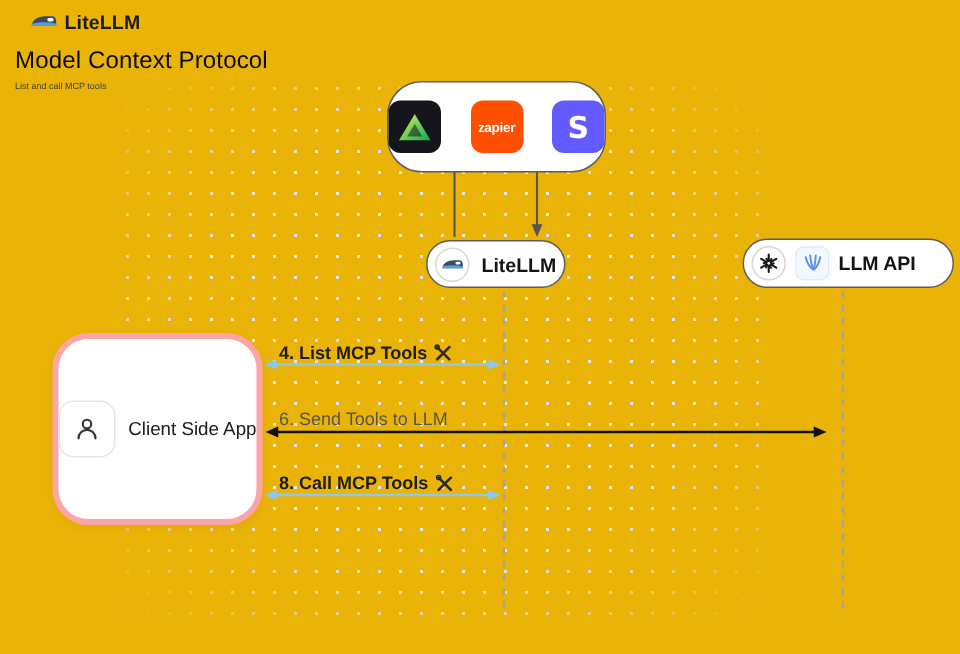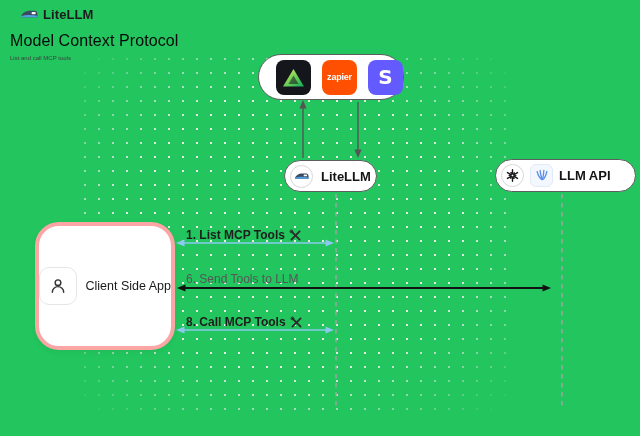--- a/index.html
+++ b/index.html
@@ -1,41 +1,41 @@
 <!DOCTYPE html>
 <html><head>
 <meta charset="utf-8">
 <style>
   * { margin:0; padding:0; box-sizing:border-box; }
   html,body { width:640px; height:436px; }
   body { font-family:"Liberation Sans", sans-serif; background:#fafafa; overflow:hidden; }
-  #canvas { position:relative; width:640px; height:436px; background:#22c55e; }
+  #canvas { position:relative; width:640px; height:436px; background:#eab308; }
 
   
   .dots {
     position:absolute; left:78px; top:52px; width:430px; height:360px;
     background-image: radial-gradient(circle, #e7e7e7 1px, transparent 1.2px);
     background-size:14px 14px;
     -webkit-mask-image: radial-gradient(ellipse at center, #000 55%, transparent 98%);
     mask-image: radial-gradient(ellipse at center, #000 55%, transparent 98%);
   }
 
   
   .brand { position:absolute; left:20px; top:7px; display:flex; align-items:center; gap:5px; }
   .brand .logo { width:18px; height:13px; }
   .brand .brand-label { font-size:13px; font-weight:600; color:#1c1c1c; letter-spacing:.1px; }
   .page-title { position:absolute; left:10px; top:32px; font-size:16px; font-weight:400; color:#0a0a0a; letter-spacing:.1px; }
   .page-subtitle { position:absolute; left:10px; top:55px; font-size:6px; color:#3f3f3f; }
 
   
   .mcp-label { position:absolute; left:258px; top:37px; width:146px; text-align:center; font-size:12px; font-weight:500; color:#1e1e1e; }
   .mcp-pill {
-    position:absolute; left:258px; top:54px; width:146px; height:46px;
+    position:absolute; left:258px; top:54px; width:146px; height:61px;
     background:#fff; border:1.4px solid #5d5d5d; border-radius:23px;
-    display:flex; align-items:center; justify-content:flex-end; gap:11px;
+    display:flex; align-items:center; justify-content:space-between; gap:11px;
   }
   .tool-tile { width:35px; height:35px; border-radius:8px; display:flex; align-items:center; justify-content:center; overflow:hidden; }
   .tile-dark { background:#14161b; }
   .tile-zapier { background:#ff4f00; }
   .tile-stripe { background:#635bff; }
   .zapier-word { color:#fff; font-size:9px; font-weight:700; letter-spacing:-.2px; }
   .stripe-letter { color:#fff; font-size:20px; font-weight:700; font-family:"DejaVu Sans", sans-serif; }
 
   
   .node-pill {
@@ -185,21 +185,21 @@
     <span class="client-icon-tile">
       <svg width="20" height="20" viewBox="0 0 24 24" fill="none" stroke="#333" stroke-width="1.7" stroke-linecap="round">
         <circle cx="12" cy="8" r="3.4"></circle>
         <path d="M5.2 19.5 a6.8 6.8 0 0 1 13.6 0"></path>
       </svg>
     </span>
     <span class="client-label">Client Side App</span>
   </div>
 
   <div class="step-label step-1">
-    <span>1. List MCP Tools</span>
+    <span>4. List MCP Tools</span>
     <svg class="tools-glyph" viewBox="0 0 14 14">
       <g stroke="#2a2a2a" stroke-width="1.9" stroke-linecap="round">
         <line x1="2.6" y1="2.6" x2="11.4" y2="11.4"></line>
         <line x1="11.4" y1="2.6" x2="2.6" y2="11.4"></line>
       </g>
       <circle cx="2.6" cy="2.6" r="1.5" fill="none" stroke="#2a2a2a" stroke-width="1"></circle>
     </svg>
   </div>
   <div class="step-label step-2">
     <span>6. Send Tools to LLM</span>

